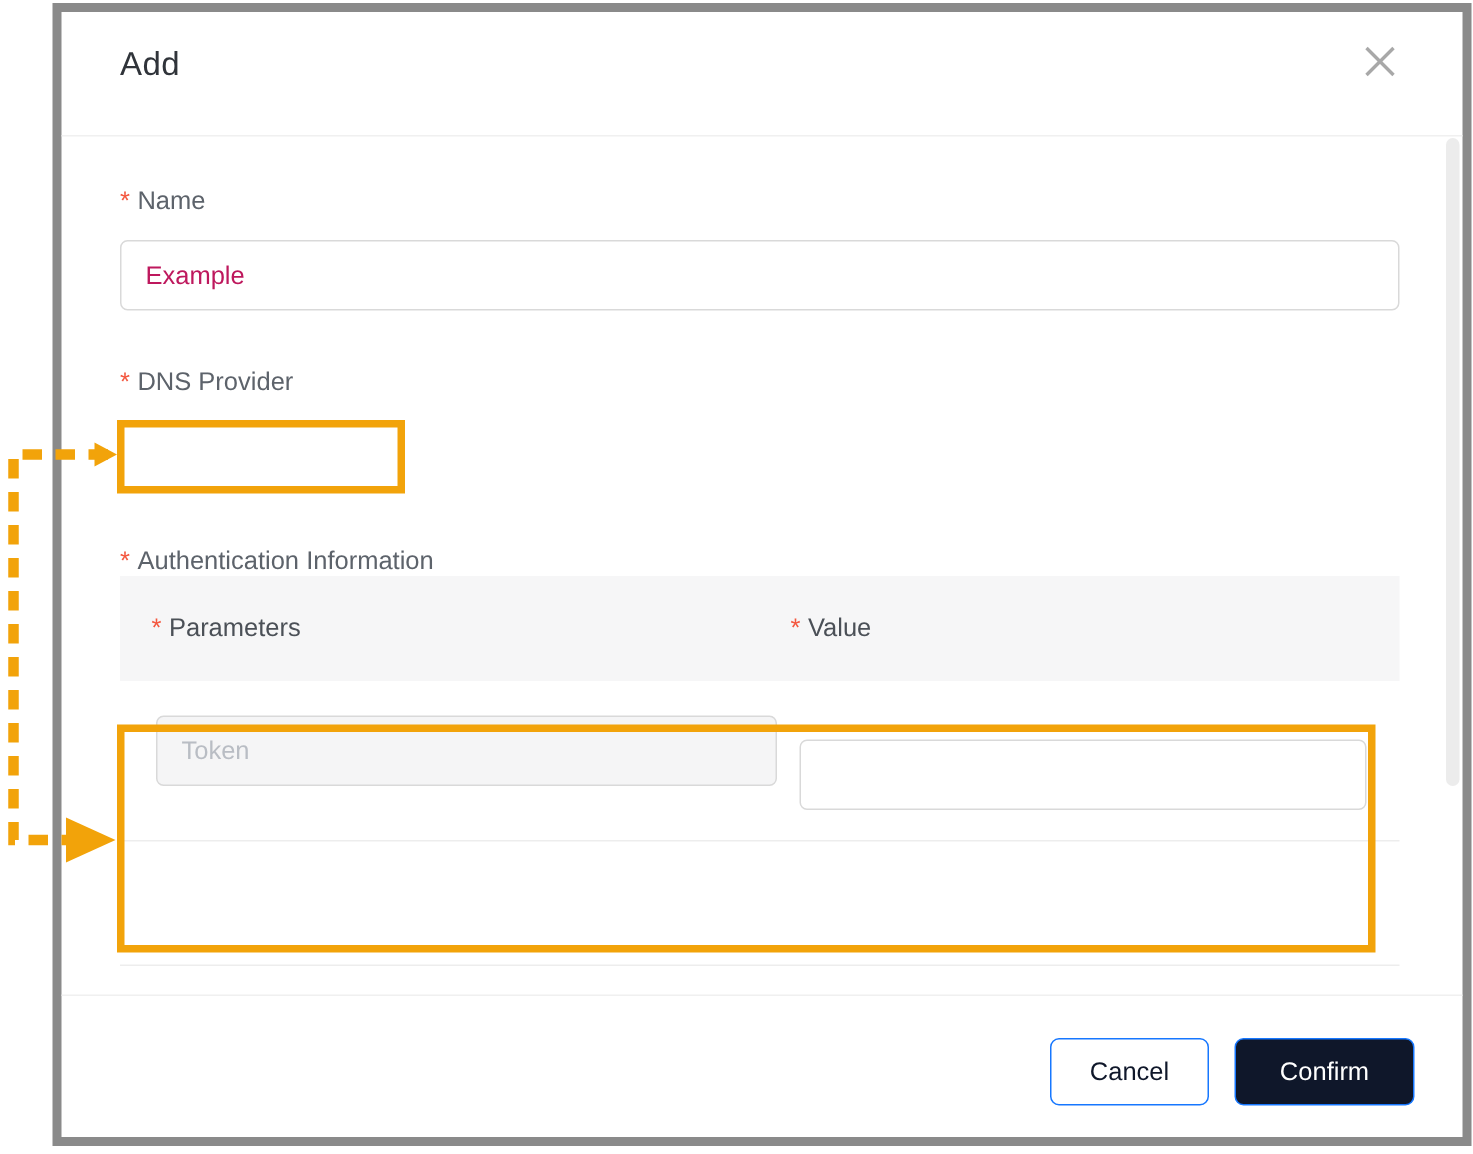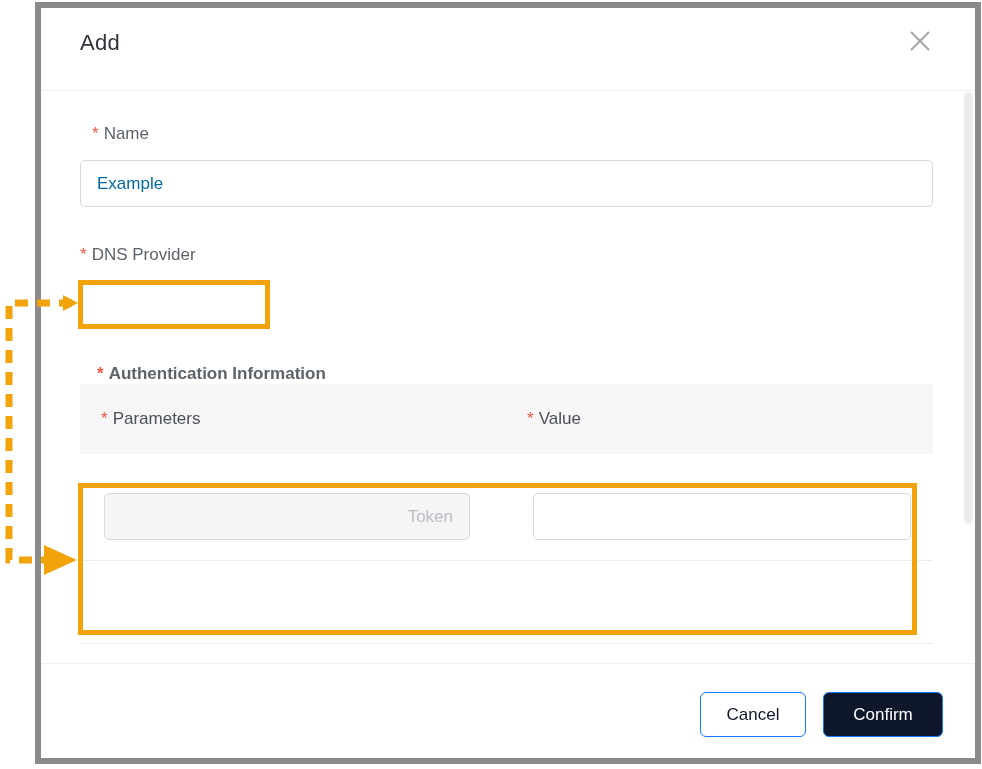--- a/index.html
+++ b/index.html
@@ -15,46 +15,46 @@
                  color:#30343a; font-weight:500; letter-spacing:.3px; }
 
   .close-btn { position:absolute; right:40px; top:20px; width:30px; height:30px;
                display:flex; align-items:center; justify-content:center; cursor:pointer; }
 
   .header-divider { position:absolute; left:0; top:82px; width:934px; height:1px; background:#f0f0f0; }
 
   
   .field-label { position:absolute; font-size:17px; color:#5d636b; }
   .asterisk { color:#f4573f; margin-right:5px; font-size:17px; }
-  .lbl-name { left:51px; top:116px; }
+  .lbl-name { left:39px; top:116px; }
   .lbl-dns  { left:39px; top:237px; }
-  .lbl-auth { left:56px; top:356px;font-weight:bold; }
+  .lbl-auth { left:39px; top:356px; }
 
   
   .txt-input { position:absolute; border:1px solid #d9d9d9; border-radius:5px;
-               font-size:17px; color:#0369a1; padding:0 16px; background:#fff; outline:none;
+               font-size:17px; color:#be185d; padding:0 16px; background:#fff; outline:none;
                font-family:"Liberation Sans","DejaVu Sans",sans-serif; }
   .name-input { left:39px; top:152px; width:853px; height:47px; }
 
   .select-box { position:absolute; left:39px; top:275px; width:853px; height:46px;
                 border:1px solid #d9d9d9; border-radius:5px; background:#fff;
                 display:flex; align-items:center; cursor:pointer; }
   .select-value { font-size:17px; color:#3c4454; padding-left:17px; }
   .select-arrow { position:absolute; right:18px; top:15px; }
 
   
   .thead { position:absolute; left:39px; top:376px; width:853px; height:70px;
            background:#f6f6f7; display:flex; align-items:center; }
   .th { font-size:17px; color:#4b5057; position:absolute; }
   .th-params { left:21px; }
   .th-value  { left:447px; }
 
   .param-input { background:#f5f5f6; color:#b9bdc4; }
   .param-input::placeholder { color:#b9bdc4; opacity:1; }
-  .row1-param { left:63px;  top:485px; width:366px; height:47px;text-align:right; }
+  .row1-param { left:63px;  top:469px; width:414px; height:47px; }
   .row1-value { left:492px; top:485px; width:378px; height:47px; }
   .row2-param { left:63px;  top:570px; width:377px; height:47px; }
   .row2-value { left:492px; top:570px; width:378px; height:47px; }
 
   .row-sep      { position:absolute; left:39px; top:552px; width:853px; height:1px; background:#ededed; }
   .table-bottom { position:absolute; left:39px; top:635px; width:853px; height:1px; background:#ededed; }
 
   
   .footer-divider { position:absolute; left:0; top:655px; width:934px; height:1px; background:#f0f0f0; }
   .btn { position:absolute; top:684px; height:45px; border-radius:6px; font-size:17px;

